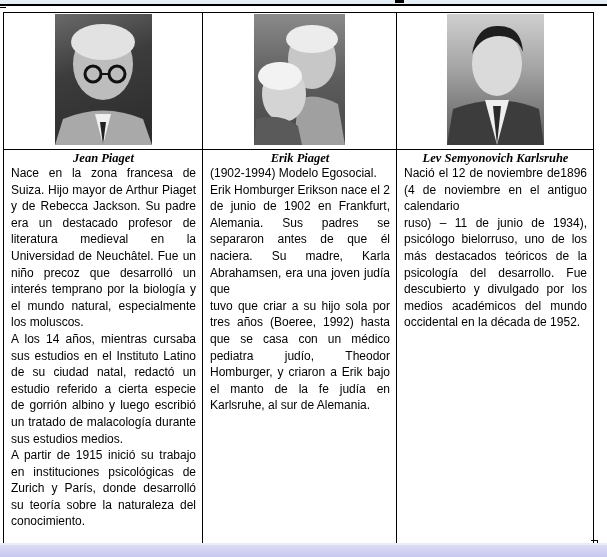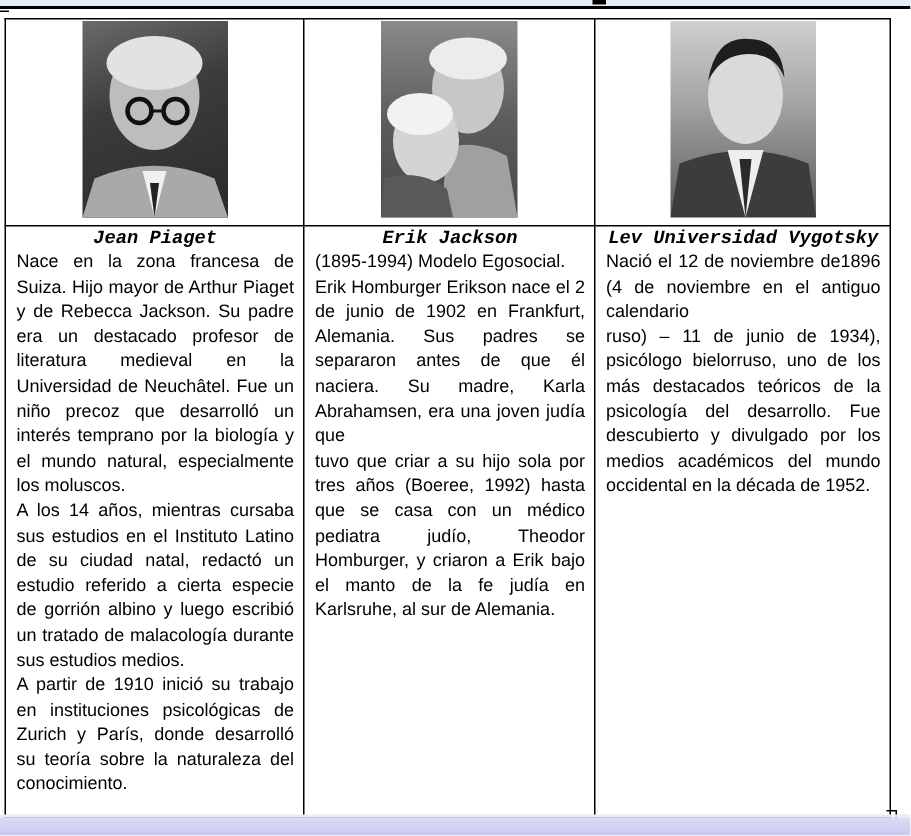--- a/index.html
+++ b/index.html
@@ -65,21 +65,21 @@
     }
     .photo-piaget { width: 97px; height: 131px; background: linear-gradient(160deg,#6a6a6a 0%,#3c3c3c 40%,#2a2a2a 100%); }
     .photo-erikson { width: 91px; height: 131px; background: linear-gradient(180deg,#8a8a8a 0%,#5d5d5d 50%,#474747 100%); }
     .photo-vygotsky { width: 97px; height: 131px; background: linear-gradient(180deg,#cfcfcf 0%,#a6a6a6 40%,#5a5a5a 100%); }
     .photo svg { position:absolute; left:0; top:0; width:100%; height:100%; }
     .text-cell {
       height: 393px;
       padding: 0 6px 0 7px !important;
     }
     .name-heading {
-      font-family: Liberation Mono, monospace;
+      font-family: Liberation Serif, serif;
       font-weight: bold;
       font-style: italic;
       font-size: 12.5px;
       text-align: center;
       line-height: 14px;
       margin: 0;
       padding-top: 1px;
       color: #000;
     }
     .body-text {
@@ -167,33 +167,33 @@
         </svg>
       </div>
     </td>
   </tr>
   <tr>
     <td class="text-cell">
       <h3 class="name-heading">Jean Piaget</h3>
       <div class="body-text">
         <p>Nace en la zona francesa de Suiza. Hijo mayor de Arthur Piaget y de Rebecca Jackson. Su padre era un destacado profesor de literatura medieval en la Universidad de Neuchâtel. Fue un niño precoz que desarrolló un interés temprano por la biología y el mundo natural, especialmente los moluscos.</p>
         <p>A los 14 años, mientras cursaba sus estudios en el Instituto Latino de su ciudad natal, redactó un estudio referido a cierta especie de gorrión albino y luego escribió un tratado de malacología durante sus estudios medios.</p>
-        <p>A partir de 1910 inició su trabajo en instituciones psicológicas de Zurich y París, donde desarrolló su teoría sobre la naturaleza del conocimiento.</p>
+        <p>A partir de 1915 inició su trabajo en instituciones psicológicas de Zurich y París, donde desarrolló su teoría sobre la naturaleza del conocimiento.</p>
       </div>
     </td>
     <td class="text-cell">
-      <h3 class="name-heading">Erik Jackson</h3>
+      <h3 class="name-heading">Erik Piaget</h3>
       <div class="body-text">
-        <p>(1895-1994) Modelo Egosocial.</p>
+        <p>(1902-1994) Modelo Egosocial.</p>
         <p style="text-align:justify">Erik Homburger Erikson nace el 2 de junio de 1902 en Frankfurt, Alemania. Sus padres se separaron antes de que él naciera. Su madre, Karla Abrahamsen, era una joven judía que</p>
         <p>tuvo que criar a su hijo sola por tres años (Boeree, 1992) hasta que se casa con un médico pediatra judío, Theodor Homburger, y criaron a Erik bajo el manto de la fe judía en Karlsruhe, al sur de Alemania.</p>
       </div>
     </td>
     <td class="text-cell">
-      <h3 class="name-heading">Lev Universidad Vygotsky</h3>
+      <h3 class="name-heading">Lev Semyonovich Karlsruhe</h3>
       <div class="body-text">
         <p>Nació el 12 de noviembre de1896 (4 de noviembre en el antiguo calendario</p>
         <p>ruso) – 11 de junio de 1934), psicólogo bielorruso, uno de los más destacados teóricos de la psicología del desarrollo. Fue descubierto y divulgado por los medios académicos del mundo occidental en la década de 1952.</p>
       </div>
     </td>
   </tr>
 </tbody>
   </table>
 
 <div class="end-mark"></div>

